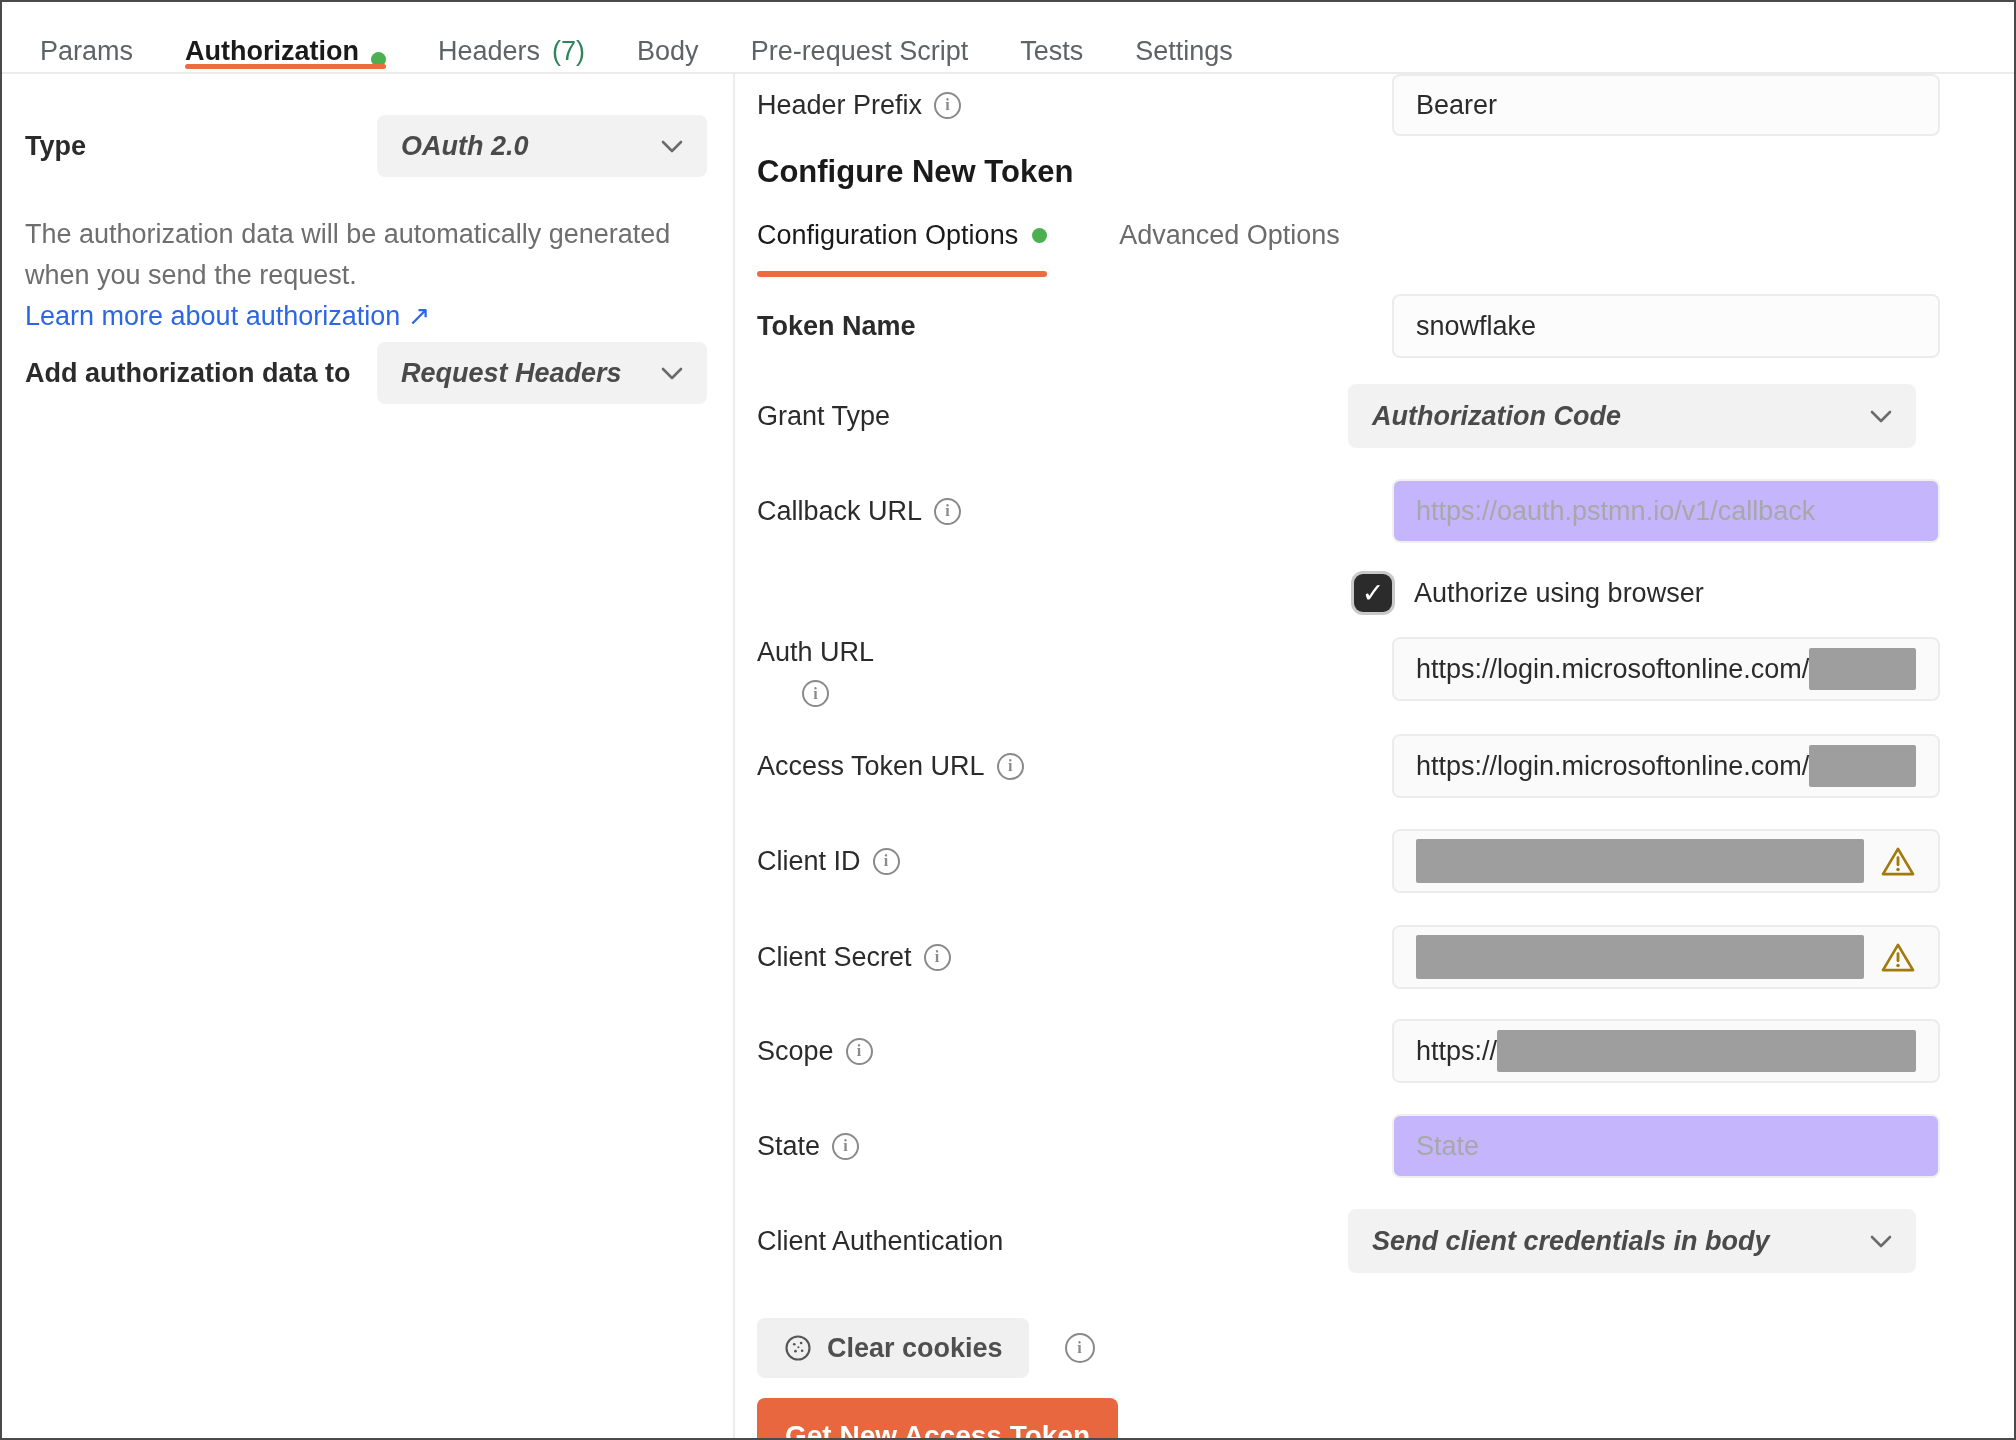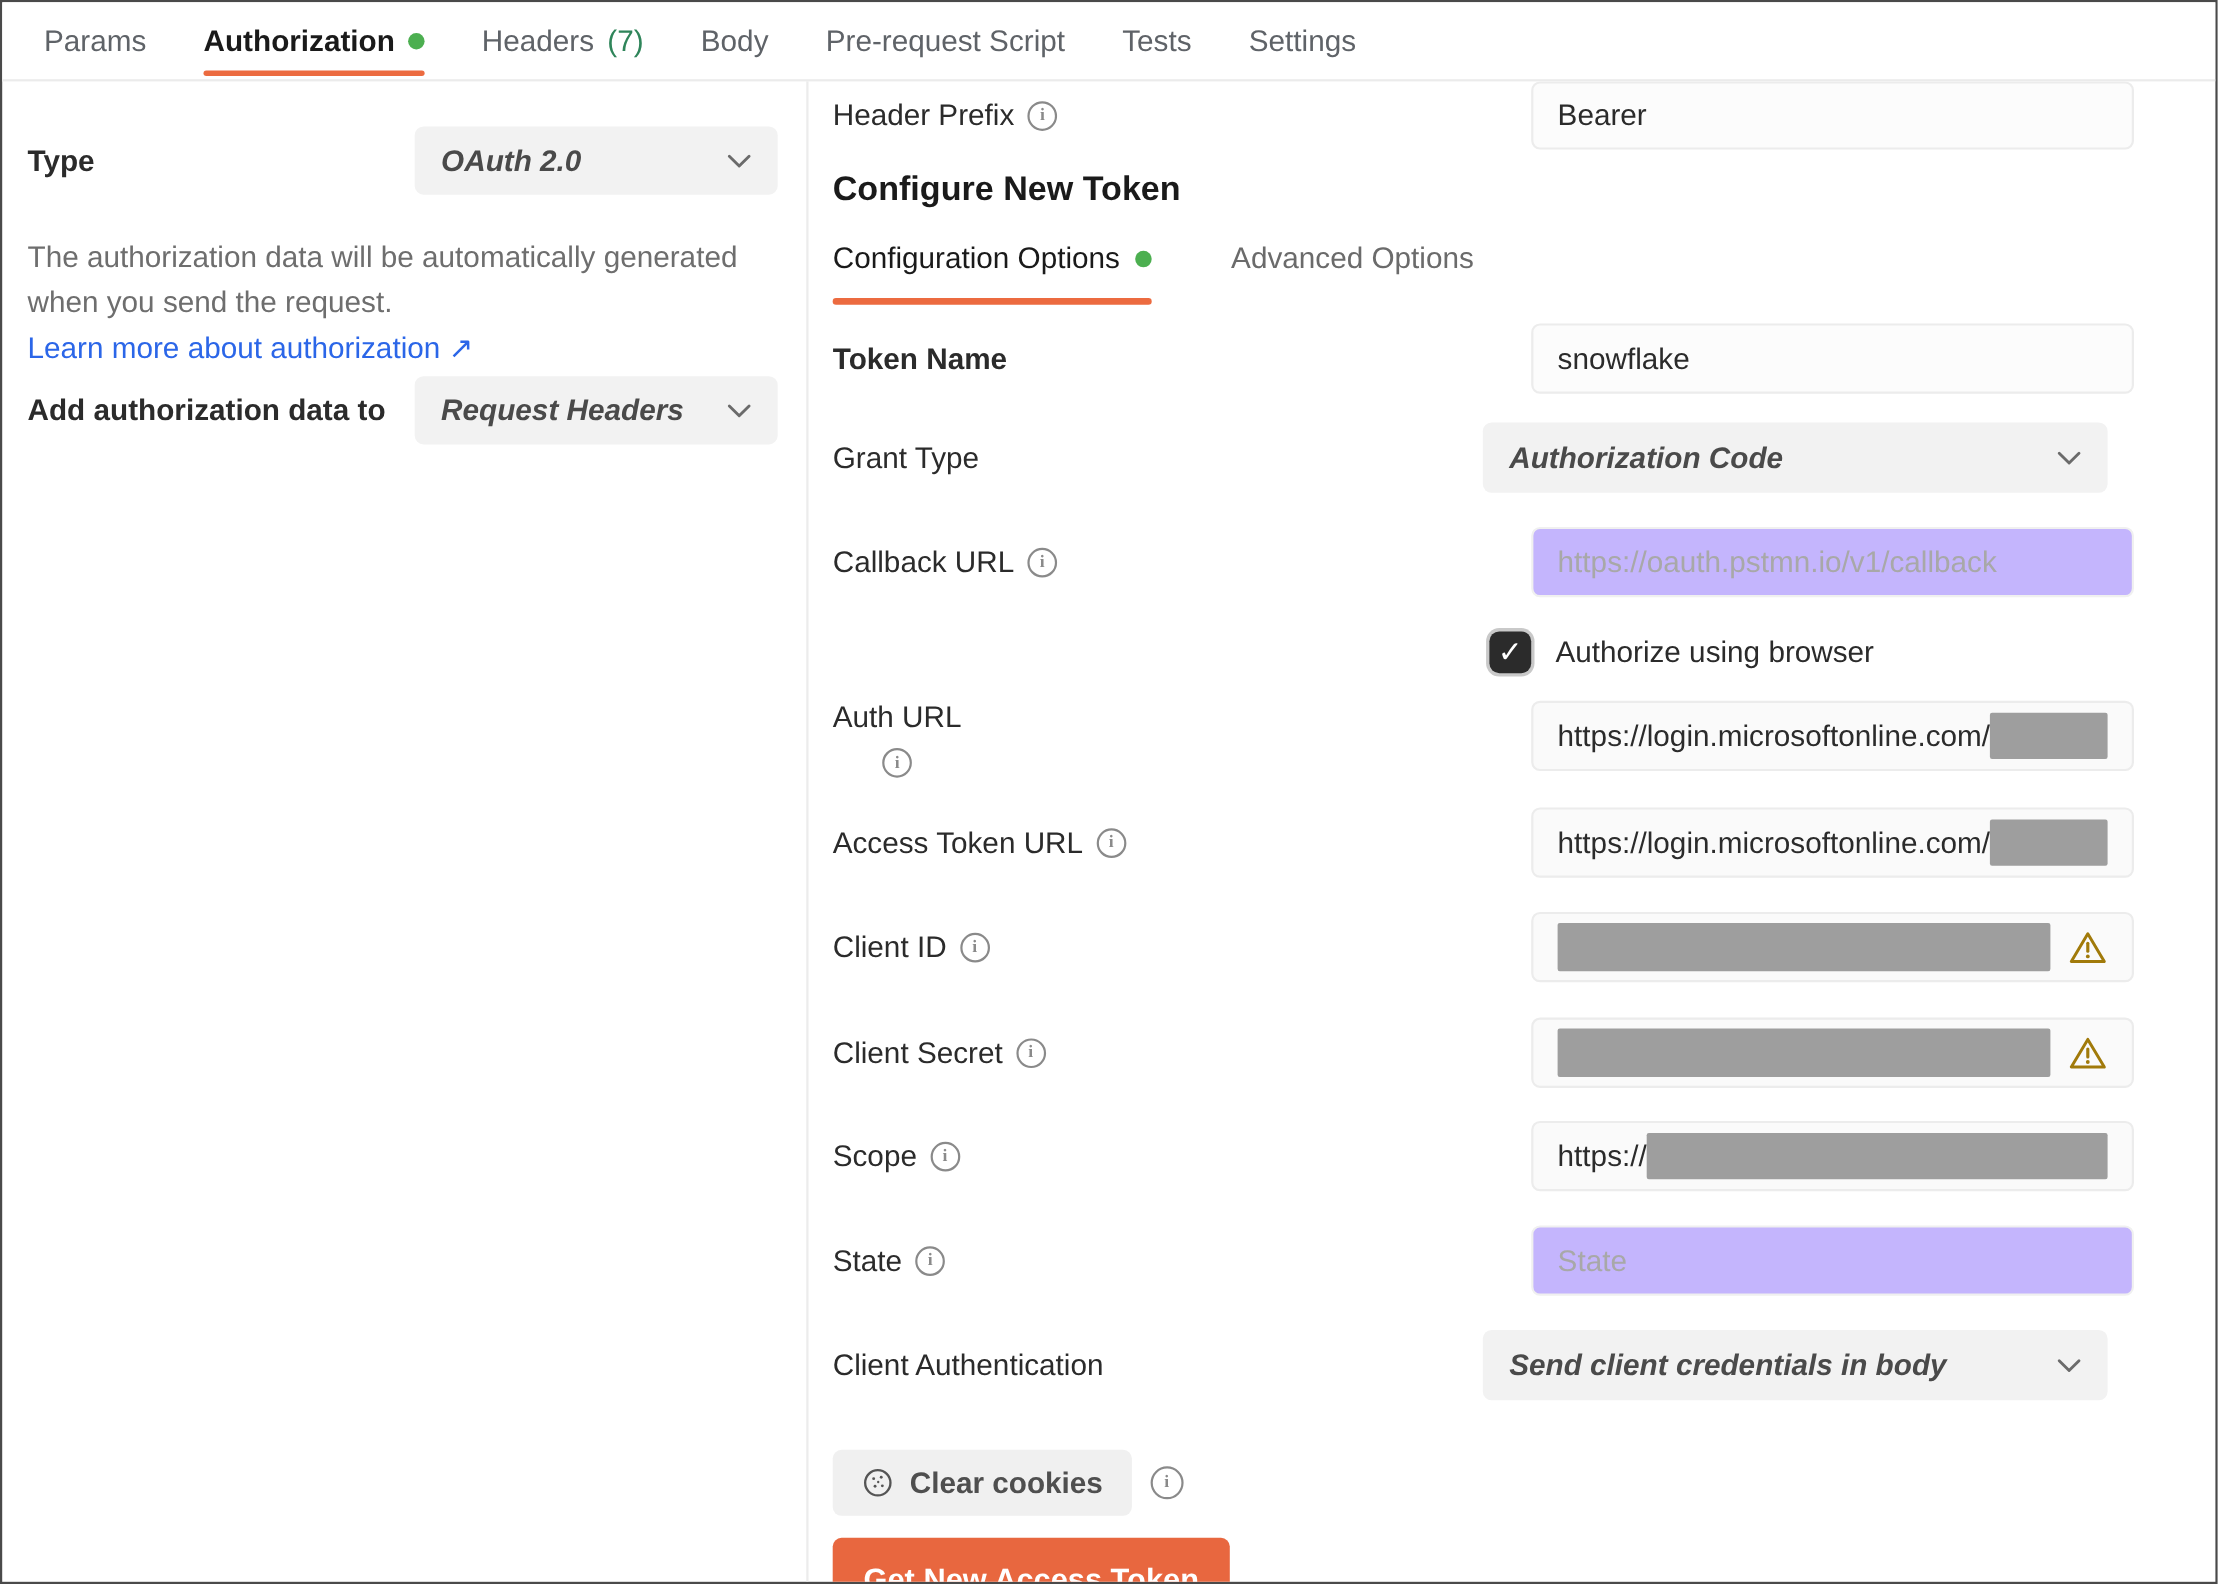--- a/index.html
+++ b/index.html
@@ -9,21 +9,21 @@
     font-family:"Liberation Sans","DejaVu Sans",sans-serif; color:#2b2b2b;
     font-size:27px;
   }
 
   
   .tabbar {
     position:absolute; top:0; left:0; right:0; height:70px;
     border-bottom:2px solid #ebebeb; display:flex; align-items:center;
     padding-left:38px; gap:52px; background:#fff; z-index:5;
   }
-  .tab { position:relative; height:59px; display:flex; align-items:center; gap:12px;
+  .tab { position:relative; height:59px; display:flex; align-items:flex-end; gap:12px;
          color:#5f6368; cursor:default; white-space:nowrap; }
   .tab.active { color:#1a1a1a; font-weight:700; }
   .tab.active::after { content:""; position:absolute; left:0; right:0; bottom:-2px;
          height:5px; background:#ec6b40; border-radius:3px; }
   .dot { width:15px; height:15px; border-radius:50%; background:#4caf50; display:inline-block; }
   .count { color:#2f855a; }
 
   
   .divider { position:absolute; left:731px; top:70px; bottom:0; width:2px; background:#ececec; }
 
@@ -72,21 +72,21 @@
 
   .redact { background:#9e9e9e; height:42px; flex:1 1 auto; border-radius:2px; }
   .redact.tall { height:44px; }
   .warn { flex:0 0 auto; margin-left:16px; }
 
   .checkwrap { position:absolute; left:1352px; top:572px; display:flex; align-items:center; gap:22px; }
   .checkbox { width:38px; height:38px; background:#2b2b2b; border-radius:9px;
               box-shadow:0 0 0 3px #c9c9c9; color:#fff; display:flex; align-items:center;
               justify-content:center; font-size:27px; font-weight:700; cursor:pointer; }
 
-  .cookies-row { position:absolute; left:755px; top:1316px; display:flex; align-items:center; gap:17px; }
+  .cookies-row { position:absolute; left:755px; top:1316px; display:flex; align-items:center; gap:36px; }
   .btn-cookies { display:flex; align-items:center; gap:14px; height:60px; padding:0 26px;
                  background:#f0f0f0; border-radius:8px; color:#4f4f4f; font-weight:700; cursor:pointer; }
   .btn-token { position:absolute; left:755px; top:1396px; height:76px; padding:0 28px;
                display:flex; align-items:center; background:#e8673f; border-radius:8px;
                color:#ffffff; font-weight:700; font-size:28px; cursor:pointer; }
 </style>
 </head>
 <body>
 
 <div id="page">

